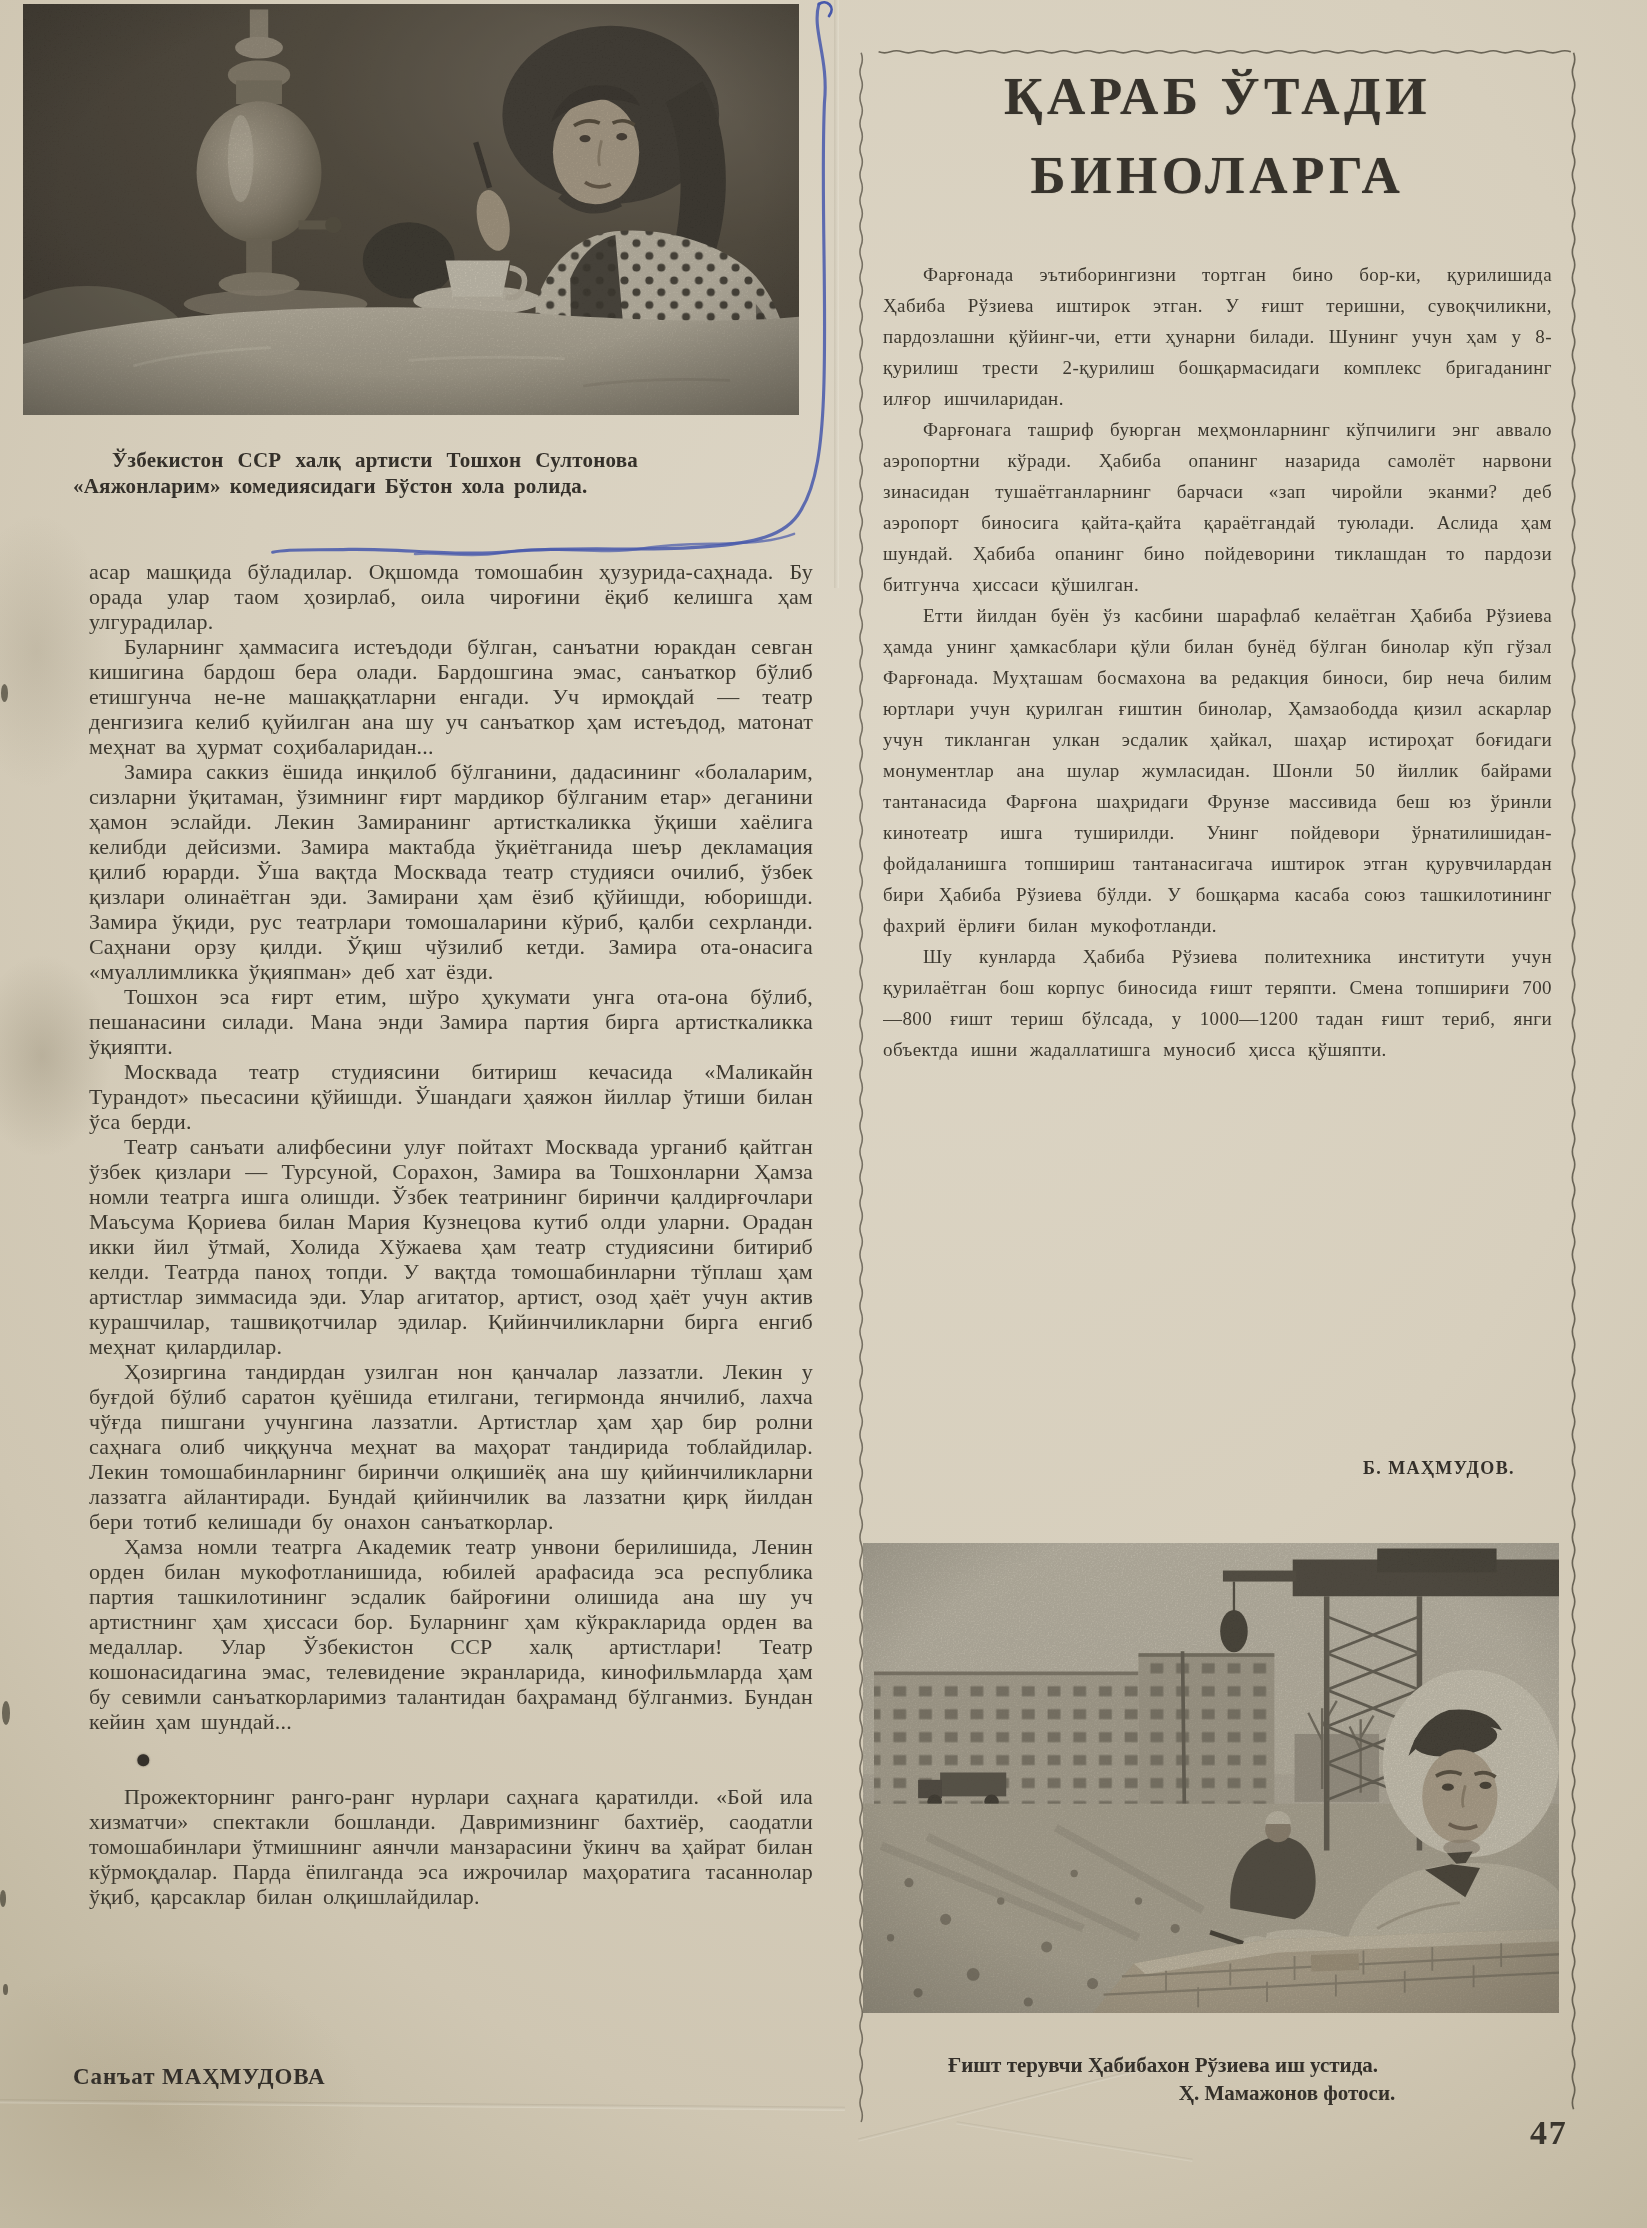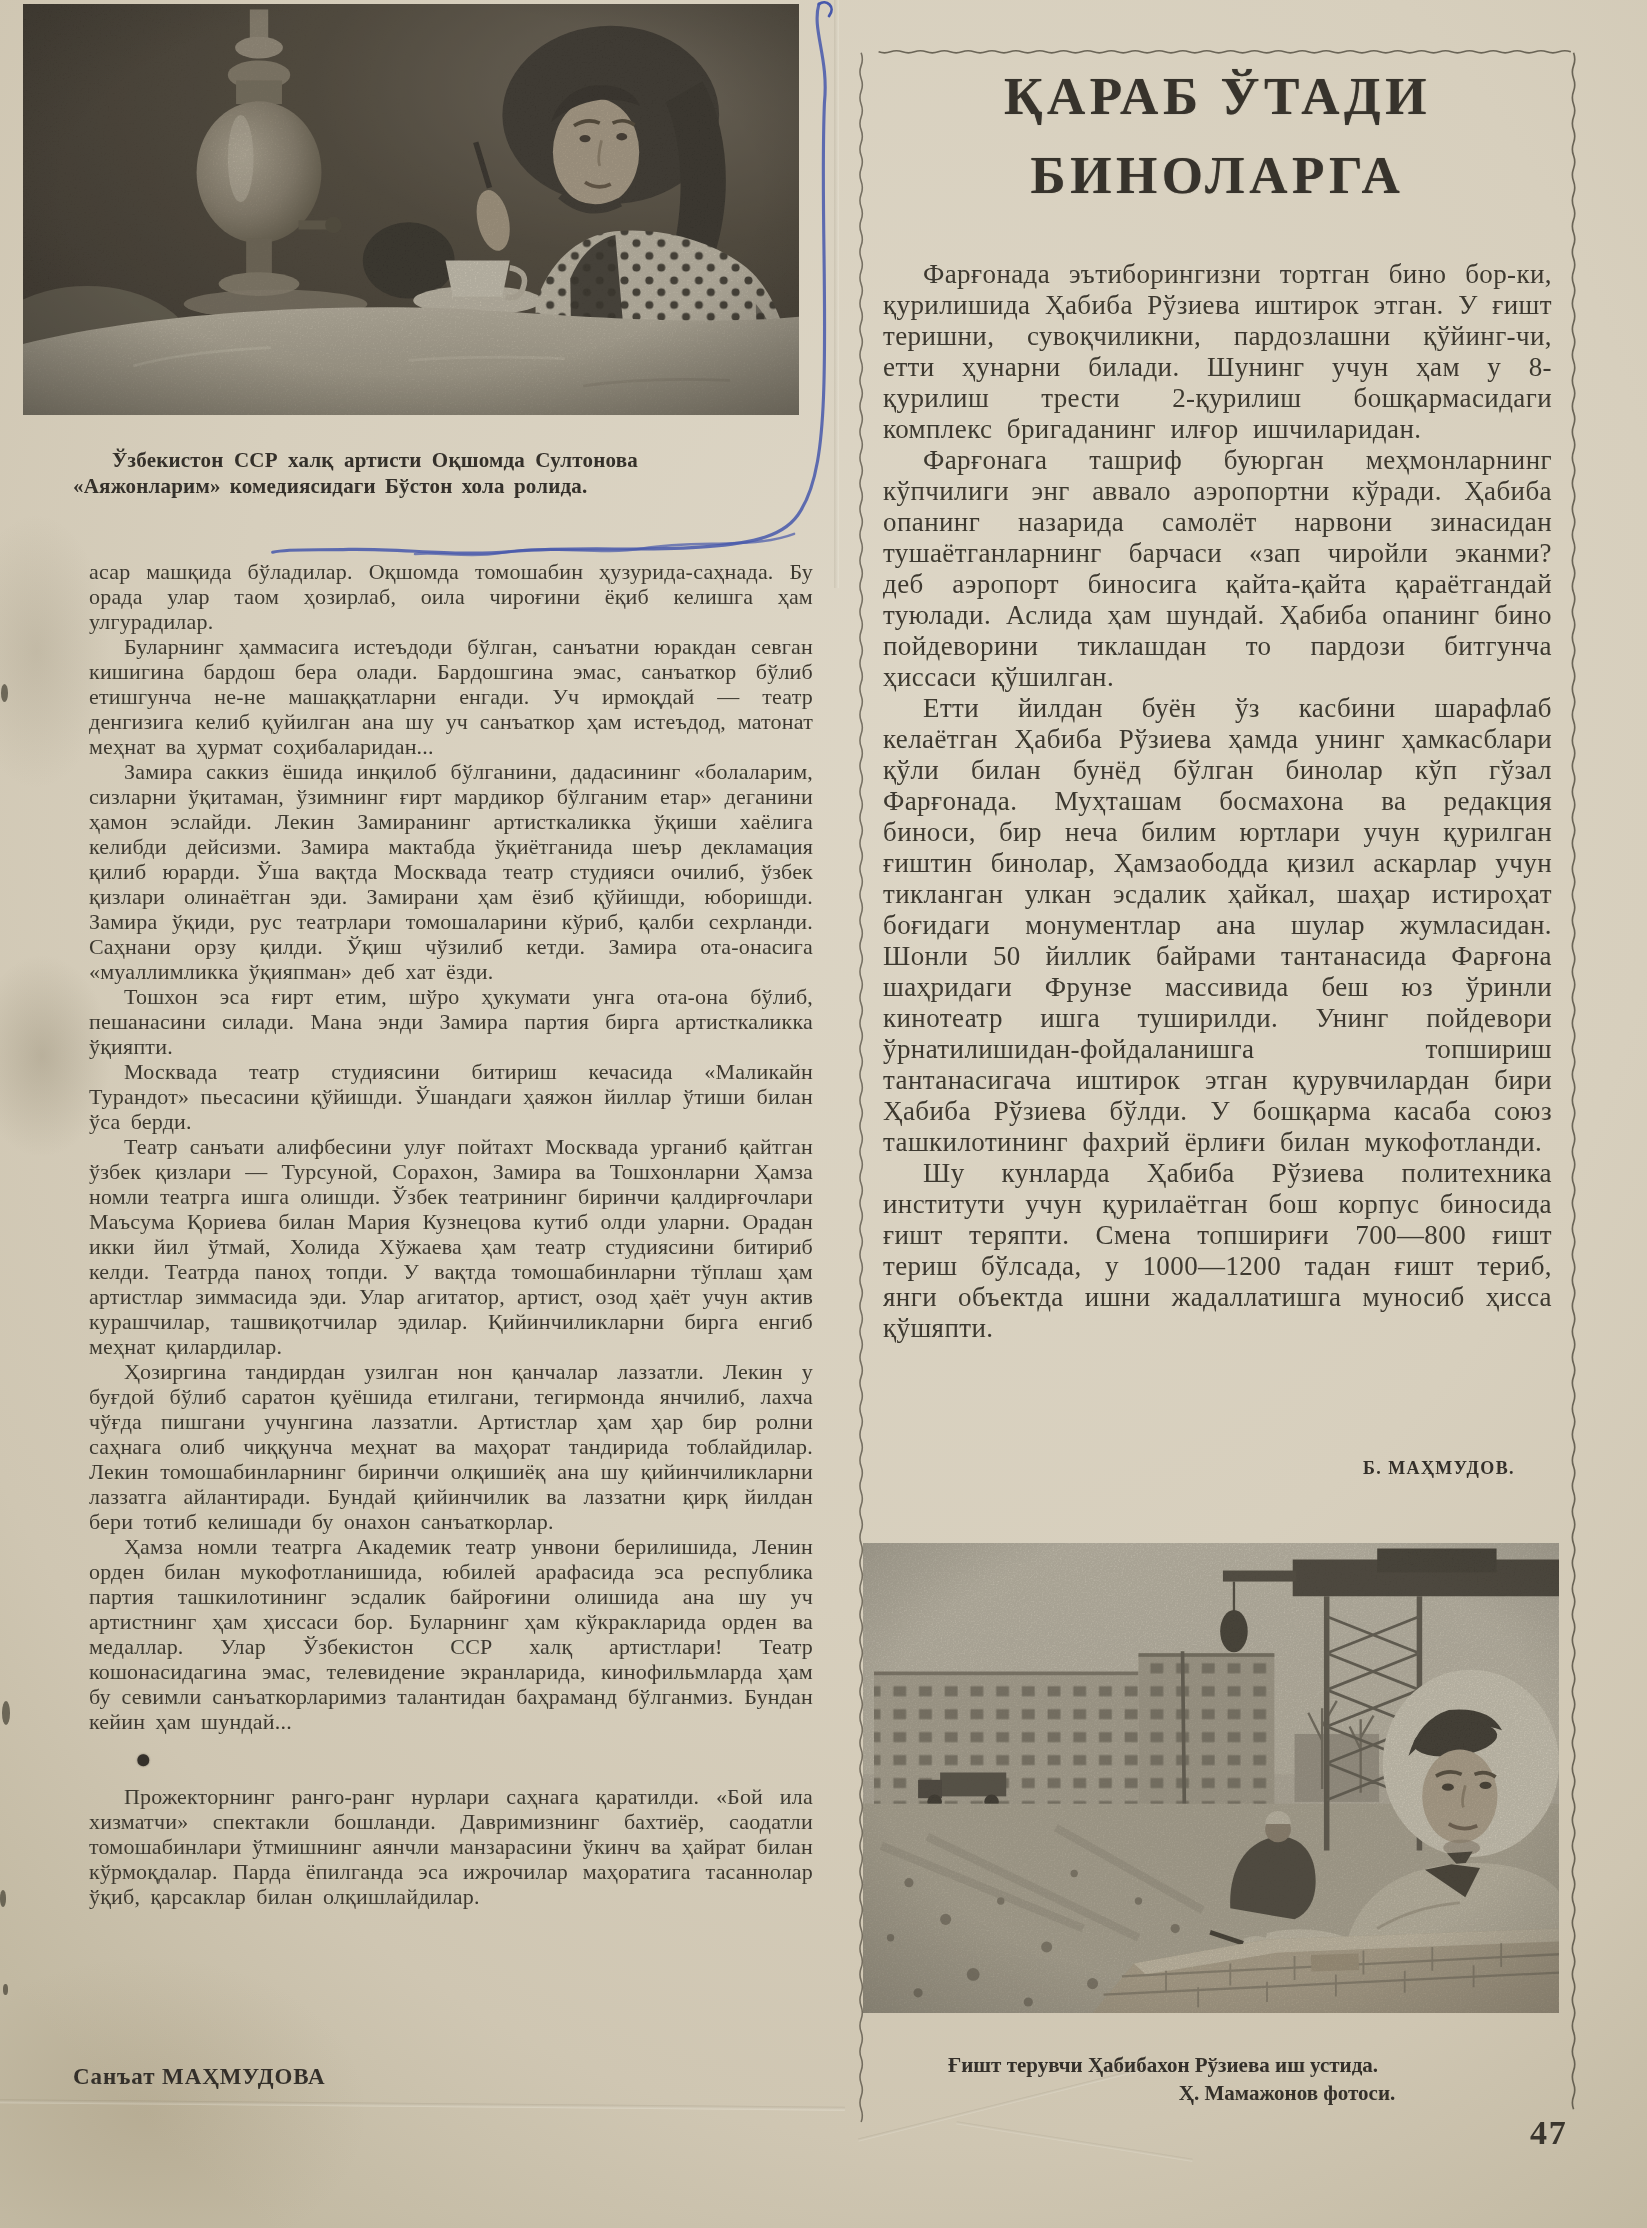--- a/index.html
+++ b/index.html
@@ -46,21 +46,21 @@
     position:absolute;left:73px;top:2064px;width:724px;text-align:left;
     font-weight:bold;font-size:23px;letter-spacing:0.9px;color:#34302a;
   }
   .headline{
     position:absolute;left:883px;top:57px;width:669px;text-align:center;
     font-weight:bold;font-size:53px;line-height:79px;letter-spacing:4.6px;color:#37332c;
     text-shadow:0 0 0.9px rgba(55,51,44,.55);
   }
   .col-right{
     position:absolute;left:883px;top:259px;width:669px;height:1196px;overflow:hidden;
-    font-size:27px;line-height:31px;text-align:justify;letter-spacing:0.4px;word-spacing:7.3px;
+    font-size:19px;line-height:31px;text-align:justify;letter-spacing:0.4px;word-spacing:7.3px;
   }
   .col-right p{margin:0;text-indent:40px;}
   .author-right{
     position:absolute;left:883px;top:1458px;width:632px;text-align:right;
     font-weight:bold;font-size:18px;letter-spacing:1.4px;color:#34302a;
   }
   .caption-bottom{position:absolute;left:872px;top:2052px;width:683px;
     font-weight:bold;font-size:21px;line-height:27.5px;color:#34302a;}
   .caption-bottom .l1{text-align:center;padding-right:101px;}
   .caption-bottom .l2{text-align:center;padding-left:147px;}
@@ -161,21 +161,21 @@
       </g>
       <path d="M0 374 C140 338 360 326 520 338 C660 348 760 352 845 344 L845 452 L0 452 Z" fill="url(#tp-table)"></path>
       <path d="M120 398 q60 -16 150 -20" stroke="#d2cbba" stroke-width="3" fill="none" opacity=".5"></path>
       <path d="M420 392 q80 -6 170 -2" stroke="#d2cbba" stroke-width="3" fill="none" opacity=".4"></path>
       <path d="M610 420 q70 -10 160 -6" stroke="#8f8877" stroke-width="3" fill="none" opacity=".5"></path>
       <rect width="845" height="452" fill="url(#tp-vig)"></rect>
       <rect width="845" height="452" filter="url(#tp-grain)" opacity=".3"></rect>
     </svg>
   </div>
 
-  <div class="caption-top">Ўзбекистон ССР халқ артисти Оқшомда Султонова «Аяжонларим» комедиясидаги Бўстон хола ролида.</div>
+  <div class="caption-top">Ўзбекистон ССР халқ артисти Тошхон Султонова «Аяжонларим» комедиясидаги Бўстон хола ролида.</div>
 
   <div class="col-left">
     <p class="continued">асар машқида бўладилар. Оқшомда томошабин ҳузурида-саҳнада. Бу орада улар таом ҳозирлаб, оила чироғини ёқиб келишга ҳам улгурадилар.</p>
     <p>Буларнинг ҳаммасига истеъдоди бўлган, санъатни юракдан севган кишигина бардош бера олади. Бардошгина эмас, санъаткор бўлиб етишгунча не-не машаққатларни енгади. Уч ирмоқдай — театр денгизига келиб қуйилган ана шу уч санъаткор ҳам истеъдод, матонат меҳнат ва ҳурмат соҳибаларидан...</p>
     <p>Замира саккиз ёшида инқилоб бўлганини, дадасининг «болаларим, сизларни ўқитаман, ўзимнинг ғирт мардикор бўлганим етар» деганини ҳамон эслайди. Лекин Замиранинг артисткаликка ўқиши хаёлига келибди дейсизми. Замира мактабда ўқиётганида шеър декламация қилиб юрарди. Ўша вақтда Москвада театр студияси очилиб, ўзбек қизлари олинаётган эди. Замирани ҳам ёзиб қўйишди, юборишди. Замира ўқиди, рус театрлари томошаларини кўриб, қалби сехрланди. Саҳнани орзу қилди. Ўқиш чўзилиб кетди. Замира ота-онасига «муаллимликка ўқияпман» деб хат ёзди.</p>
     <p>Тошхон эса ғирт етим, шўро ҳукумати унга ота-она бўлиб, пешанасини силади. Мана энди Замира партия бирга артисткаликка ўқияпти.</p>
     <p>Москвада театр студиясини битириш кечасида «Маликайн Турандот» пьесасини қўйишди. Ўшандаги ҳаяжон йиллар ўтиши билан ўса берди.</p>
     <p>Театр санъати алифбесини улуғ пойтахт Москвада урганиб қайтган ўзбек қизлари — Турсуной, Сорахон, Замира ва Тошхонларни Ҳамза номли театрга ишга олишди. Ўзбек театрининг биринчи қалдирғочлари Маъсума Қориева билан Мария Кузнецова кутиб олди уларни. Орадан икки йил ўтмай, Холида Хўжаева ҳам театр студиясини битириб келди. Театрда паноҳ топди. У вақтда томошабинларни тўплаш ҳам артистлар зиммасида эди. Улар агитатор, артист, озод ҳаёт учун актив курашчилар, ташвиқотчилар эдилар. Қийинчиликларни бирга енгиб меҳнат қилардилар.</p>
     <p>Ҳозиргина тандирдан узилган нон қанчалар лаззатли. Лекин у буғдой бўлиб саратон қуёшида етилгани, тегирмонда янчилиб, лахча чўғда пишгани учунгина лаззатли. Артистлар ҳам ҳар бир ролни саҳнага олиб чиққунча меҳнат ва маҳорат тандирида тоблайдилар. Лекин томошабинларнинг биринчи олқишиёқ ана шу қийинчиликларни лаззатга айлантиради. Бундай қийинчилик ва лаззатни қирқ йилдан бери тотиб келишади бу онахон санъаткорлар.</p>
     <p>Ҳамза номли театрга Академик театр унвони берилишида, Ленин орден билан мукофотланишида, юбилей арафасида эса республика партия ташкилотининг эсдалик байроғини олишида ана шу уч артистнинг ҳам ҳиссаси бор. Буларнинг ҳам кўкракларида орден ва медаллар. Улар Ўзбекистон ССР халқ артистлари! Театр кошонасидагина эмас, телевидение экранларида, кинофильмларда ҳам бу севимли санъаткорларимиз талантидан баҳраманд бўлганмиз. Бундан кейин ҳам шундай...</p>

